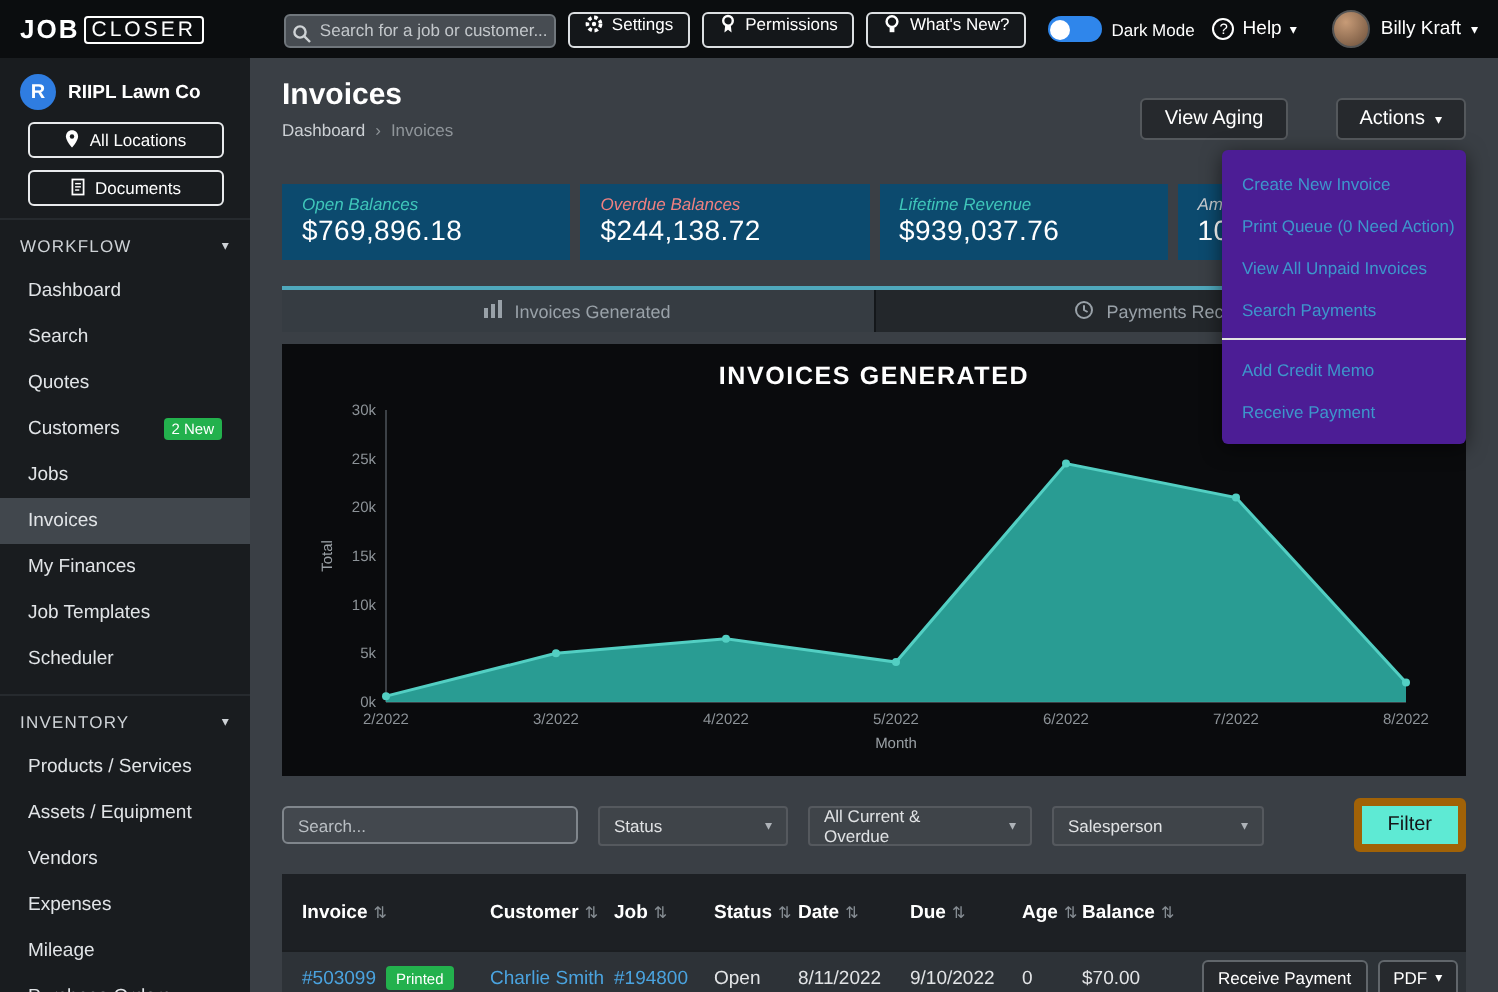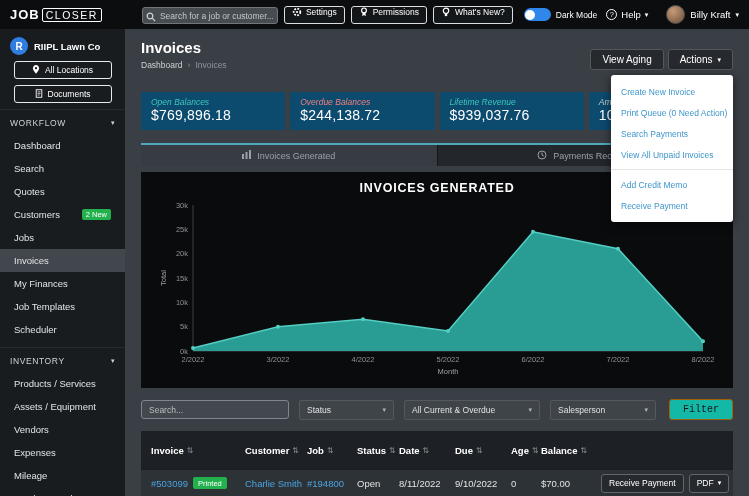--- a/index.html
+++ b/index.html
@@ -68,28 +68,28 @@
   }
   .side-item.active { background:#41474d; }
   .badge-green { background:#23b14d; color:#fff; font-size:7.5px; padding:1px 4px; border-radius:2px; }
 
   
   .main { position:absolute; left:125px; top:29px; right:0; bottom:0; background:#3a3f45; overflow:hidden; }
   .page-head { padding:10px 16px 0; }
   .page-title { color:#fff; font-size:15px; font-weight:bold; }
   .breadcrumb { margin-top:4px; font-size:8.5px; color:#8f959a; display:flex; gap:5px; align-items:center; }
   .crumb-home { color:#ccd0d4; cursor:pointer; }
-  .head-actions { position:absolute; top:20px; right:16px; display:flex; gap:4px; z-index:60;margin-left:32px; }
+  .head-actions { position:absolute; top:20px; right:16px; display:flex; gap:24px; z-index:60;margin-left:32px; }
   .btn-dark {
     background:#26292d; border:1px solid #54585c; color:#fff; font-size:10px;
     padding:4px 11px; border-radius:3px; cursor:pointer; display:flex; align-items:center; gap:5px;
     font-family:inherit;
   }
   .dropdown {
-    position:absolute; top:46px; right:16px; width:122px; background:#ffffff; border-radius:3px;
+    position:absolute; top:46px; right:16px; width:122px; background:#4c1d95; border-radius:3px;
     box-shadow:0 2px 10px rgba(0,0,0,0.55); padding:6px 0; z-index:65;
   }
   .dd-item { color:#3d96cc; font-size:8.5px; padding:5.5px 10px; white-space:nowrap; overflow:hidden; cursor:pointer; }
   .dd-divider { height:1px; background:#e3e3e3; margin:4px 0; }
 
   
   .stats { display:flex; gap:5px; margin:22px 16px 0; }
   .stat-card { flex:1; background:#0c4a6e; padding:5px 10px 7px; }
   .stat-label { font-size:8.5px; font-style:italic; }
   .stat-value { color:#fff; font-size:14px; font-weight:normal; margin-top:0; letter-spacing:0.2px; }
@@ -113,25 +113,25 @@
     color:#d8dbde; font-size:8.5px; padding:0 7px; outline:none; font-family:"Liberation Sans", sans-serif;
   }
   .f-search::placeholder { color:#b9bec3; }
   .f-select {
     height:20px; background:#3f4449; border:1px solid #55595e; border-radius:2px;
     display:flex; align-items:center; justify-content:space-between; padding:0 7px;
     color:#e0e2e4; font-size:8.5px; cursor:pointer;
   }
   .f-select .chev { color:#aeb3b8; }
   .sel-status { width:95px; }
-  .sel-range { width:136px;gap:23px; }
+  .sel-range { width:112px;gap:23px; }
   .sel-sales { width:106px; }
   .f-btn {
-    margin-left:auto; background:#14b8a6; color:#141618; font-size:10px; padding:4px 13px;
-    border-radius:3px; border:1px solid #a16207; cursor:pointer; font-family:Liberation Mono, monospace;
+    margin-left:auto; background:#5eead4; color:#141618; font-size:10px; padding:4px 13px;
+    border-radius:3px; border:4px solid #a16207; cursor:pointer; font-family:Liberation Sans, sans-serif;
   }
 
   
   .table { margin:11px 16px 0; }
   .t-grid { display:grid; grid-template-columns:104px 62px 50px 42px 56px 56px 30px 60px 1fr; align-items:center; }
   .t-head { background:#1d2024; height:38px; color:#fff; font-size:9.5px; font-weight:bold; }
   .t-head > div { display:flex; align-items:center; gap:3px; cursor:pointer; }
   .sort-icon { color:#868d93; font-size:8px; font-weight:normal; }
   .t-row { height:27px; font-size:9.5px; color:#e2e4e6; border-top:1px solid #1b1e21; }
   .t-row.odd { background:#2d3237; }
@@ -307,22 +307,22 @@
     </button>
     <button class="btn-dark">
       <span>Actions</span>
       <span class="chev">▾</span>
     </button>
   </div>
 
   <div class="dropdown">
     <div class="dd-item">Create New Invoice</div>
     <div class="dd-item">Print Queue (0 Need Action)</div>
+    <div class="dd-item">View All Unpaid Invoices</div>
     <div class="dd-item">Search Payments</div>
-    <div class="dd-item">View All Unpaid Invoices</div>
     <div class="dd-divider"></div>
     <div class="dd-item">Add Credit Memo</div>
     <div class="dd-item">Receive Payment</div>
   </div>
 
   <div class="stats">
     <div class="stat-card">
       <div class="stat-label" style="color: rgb(63, 198, 186);">Open Balances</div>
       <div class="stat-value">$769,896.18</div>
     </div>

